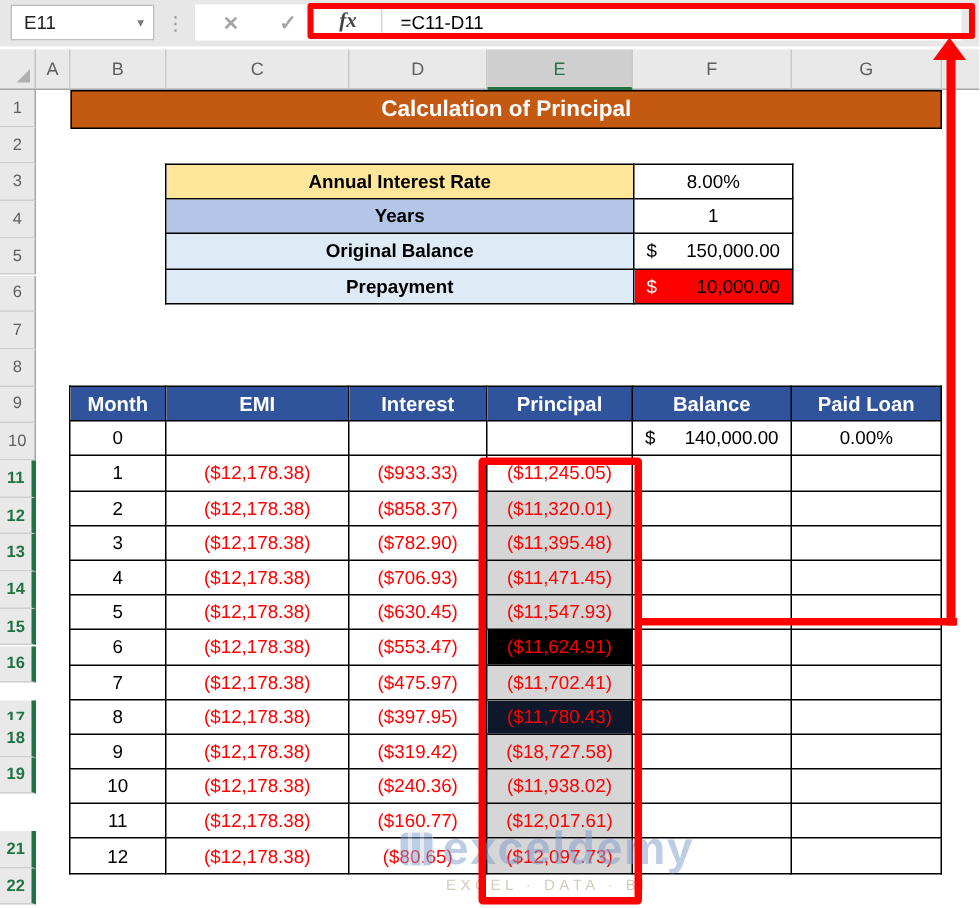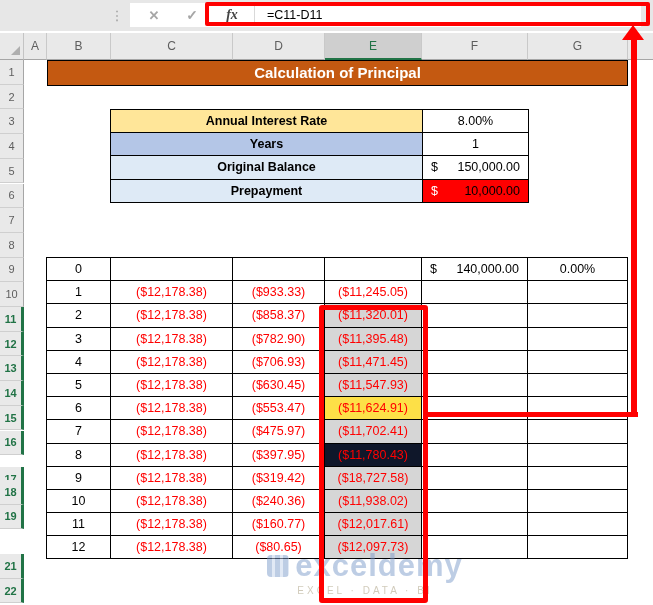--- a/index.html
+++ b/index.html
@@ -78,20 +78,24 @@
              background:repeating-linear-gradient(90deg,#7E9CCB 0 5px,#C4D4EC 5px 8px); }
   .wm-brand { font-size:31px; font-weight:bold; color:#7E9CCB; letter-spacing:1px; }
   .wm-tag { font-size:10px; letter-spacing:3px; color:#A49878; margin-top:1px; }
 </style>
 </head>
 <body>
 
 <div id="app">
 
   <div class="topbar">
+    <div class="namebox">
+      <span>E11</span>
+      <span class="nb-arrow">▾</span>
+    </div>
     <div class="sep-dots">⋮</div>
     <div class="fbar">
       <span class="fb-x">✕</span>
       <span class="fb-ok">✓</span>
       <span class="fb-fx">fx</span>
       <span class="fb-div"></span>
       <span class="fb-formula">=C11-D11</span>
     </div>
     <div class="red-box-formula"></div>
   </div>
@@ -164,20 +168,28 @@
               <span style="color: #000000;">10,000.00</span>
             </div>
           </td>
         </tr>
       </tbody>
     </table>
 
   <table id="loantable">
       <tbody>
         <tr>
+          <td class="hcell" style="width: 64px; background: rgb(48, 84, 155);">Month</td>
+          <td class="hcell" style="width: 122px; background: rgb(48, 84, 155);">EMI</td>
+          <td class="hcell" style="width: 92px; background: rgb(48, 84, 155);">Interest</td>
+          <td class="hcell" style="width: 97px; background: rgb(48, 84, 155);">Principal</td>
+          <td class="hcell" style="width: 106px; background: rgb(48, 84, 155);">Balance</td>
+          <td class="hcell" style="width: 100px; background: rgb(48, 84, 155);">Paid Loan</td>
+        </tr>
+        <tr>
           <td style="width: 64px;">0</td>
           <td style="width: 122px;"></td>
           <td style="width: 92px;"></td>
           <td style="width: 97px;"></td>
           <td style="width: 106px;">
             <div class="acct">
               <span>$</span>
               <span>140,000.00</span>
             </div>
           </td>
@@ -220,21 +232,21 @@
           <td class="neg" style="width: 122px;">($12,178.38)</td>
           <td class="neg" style="width: 92px;">($630.45)</td>
           <td class="neg" style="width: 97px; background: rgb(214, 214, 214);">($11,547.93)</td>
           <td style="width: 106px;"></td>
           <td style="width: 100px;"></td>
         </tr>
         <tr>
           <td style="width: 64px;">6</td>
           <td class="neg" style="width: 122px;">($12,178.38)</td>
           <td class="neg" style="width: 92px; margin-top: 12px;">($553.47)</td>
-          <td class="neg" style="width: 97px; background: #fde047;">($11,624.91)</td>
+          <td class="neg" style="width: 97px; background: #000000;">($11,624.91)</td>
           <td style="width: 106px;"></td>
           <td style="width: 100px;"></td>
         </tr>
         <tr>
           <td style="width: 64px;">7</td>
           <td class="neg" style="width: 122px;">($12,178.38)</td>
           <td class="neg" style="width: 92px;">($475.97)</td>
           <td class="neg" style="width: 97px; background: rgb(214, 214, 214);">($11,702.41)</td>
           <td style="width: 106px;"></td>
           <td style="width: 100px;"></td>

